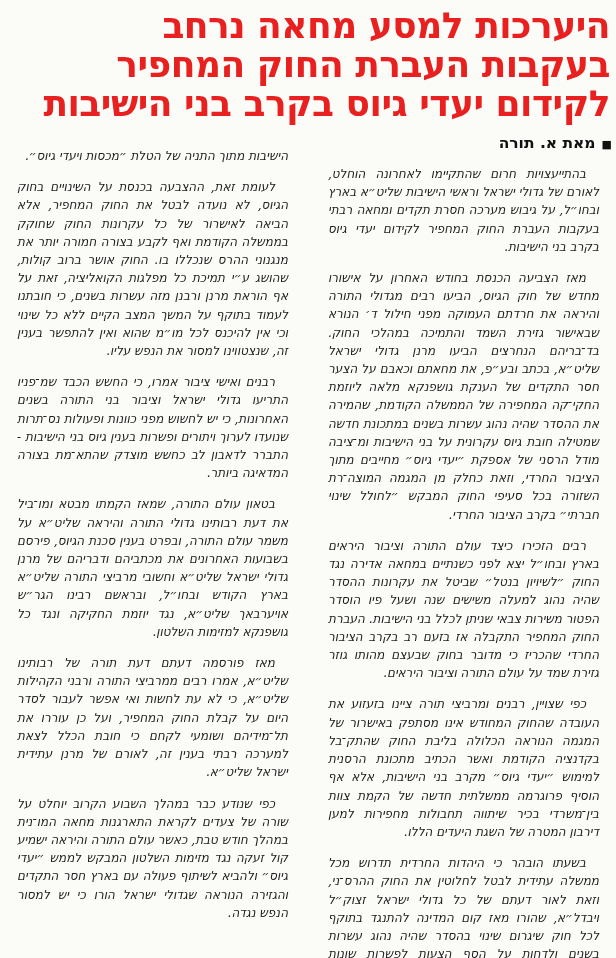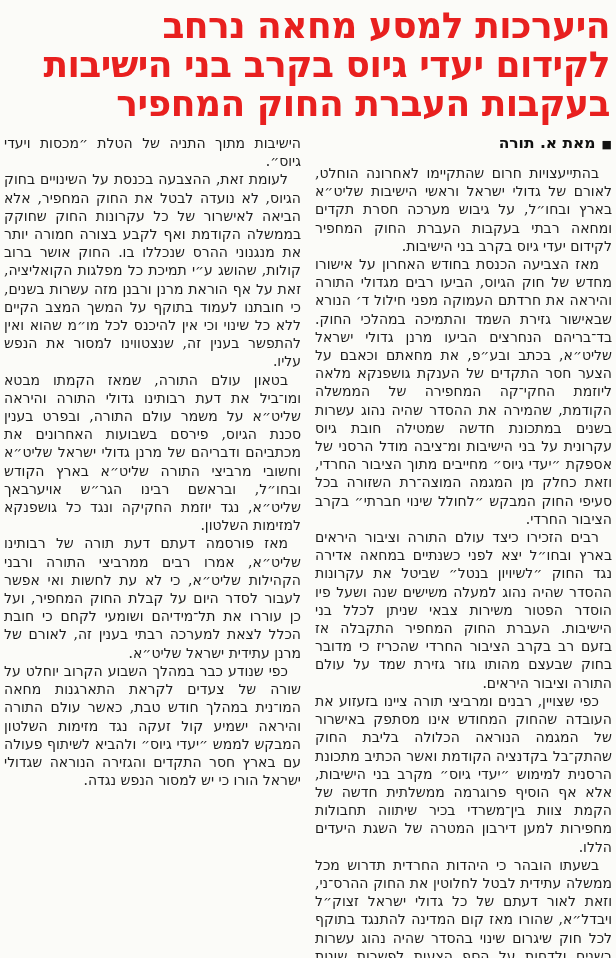--- a/index.html
+++ b/index.html
@@ -50,37 +50,38 @@
     display: flex;
     align-items: center;
     gap: 6px;
   }
   .byline .sq {
     font-size: 11px;
     line-height: 1;
     transform: translateY(1px);
   }
   .para {
-    margin: 0;
-    font-size: 14px;
+    margin: 13px;
+    font-size: 12px;
     line-height: 18.2px;
     text-align: justify;
     text-justify: inter-word;
+    font-style: italic;
   }
   .para.indent { text-indent: 13px; }
 </style>
 </head>
 <body>
 
 <div class="page">
 
   <header class="headline">
     <div class="headline-line">היערכות למסע מחאה נרחב</div>
+    <div class="headline-line">בעקבות העברת החוק המחפיר</div>
     <div class="headline-line">לקידום יעדי גיוס בקרב בני הישיבות</div>
-    <div class="headline-line">בעקבות העברת החוק המחפיר</div>
   </header>
 
   <div class="columns">
 
     <div class="col col-right">
       <div class="byline">
         <span class="sq">■</span>
         <span>מאת א. תורה</span>
       </div>
       <div>
@@ -89,20 +90,21 @@
           <p class="para indent">רבים הזכירו כיצד עולם התורה וציבור היראים בארץ ובחו״ל יצא לפני כשנתיים במחאה אדירה נגד החוק ״לשיויון בנטל״ שביטל את עקרונות ההסדר שהיה נהוג למעלה משישים שנה ושעל פיו הוסדר הפטור משירות צבאי שניתן לכלל בני הישיבות. העברת החוק המחפיר התקבלה אז בזעם רב בקרב הציבור החרדי שהכריז כי מדובר בחוק שבעצם מהותו גוזר גזירת שמד על עולם התורה וציבור היראים.</p>
           <p class="para indent">כפי שצויין, רבנים ומרביצי תורה ציינו בזעזוע את העובדה שהחוק המחודש אינו מסתפק באישרור של המגמה הנוראה הכלולה בליבת החוק שהתק־בל בקדנציה הקודמת ואשר הכתיב מתכונת הרסנית למימוש ״יעדי גיוס״ מקרב בני הישיבות, אלא אף הוסיף פרוגרמה ממשלתית חדשה של הקמת צוות בין־משרדי בכיר שיתווה תחבולות מחפירות למען דירבון המטרה של השגת היעדים הללו.</p>
           <p class="para indent">בשעתו הובהר כי היהדות החרדית תדרוש מכל ממשלה עתידית לבטל לחלוטין את החוק ההרס־ני, וזאת לאור דעתם של כל גדולי ישראל זצוק״ל ויבדל״א, שהורו מאז קום המדינה להתנגד בתוקף לכל חוק שיגרום שינוי בהסדר שהיה נהוג עשרות בשנים ולדחות על הסף הצעות לפשרות שונות ומ־שונות בדמות פטור מוגבל שיכלול רק את מרבית בני</p>
         </div>
     </div>
 
     <div class="col col-left">
       <div>
           <p class="para">הישיבות מתוך התניה של הטלת ״מכסות ויעדי גיוס״.</p>
           <p class="para indent">לעומת זאת, ההצבעה בכנסת על השינויים בחוק הגיוס, לא נועדה לבטל את החוק המחפיר, אלא הביאה לאישרור של כל עקרונות החוק שחוקק בממשלה הקודמת ואף לקבע בצורה חמורה יותר את מנגנוני ההרס שנכללו בו. החוק אושר ברוב קולות, שהושג ע״י תמיכת כל מפלגות הקואליציה, זאת על אף הוראת מרנן ורבנן מזה עשרות בשנים, כי חובתנו לעמוד בתוקף על המשך המצב הקיים ללא כל שינוי וכי אין להיכנס לכל מו״מ שהוא ואין להתפשר בענין זה, שנצטווינו למסור את הנפש עליו.</p>
+          <p class="para indent">רבנים ואישי ציבור אמרו, כי החשש הכבד שמ־פניו התריעו גדולי ישראל וציבור בני התורה בשנים האחרונות, כי יש לחשוש מפני כוונות ופעולות נס־תרות שנועדו לערוך ויתורים ופשרות בענין גיוס בני הישיבות - התברר לדאבון לב כחשש מוצדק שהתא־מת בצורה המדאיגה ביותר.</p>
           <p class="para indent">בטאון עולם התורה, שמאז הקמתו מבטא ומו־ביל את דעת רבותינו גדולי התורה והיראה שליט״א על משמר עולם התורה, ובפרט בענין סכנת הגיוס, פירסם בשבועות האחרונים את מכתביהם ודבריהם של מרנן גדולי ישראל שליט״א וחשובי מרביצי התורה שליט״א בארץ הקודש ובחו״ל, ובראשם רבינו הגר״ש אויערבאך שליט״א, נגד יוזמת החקיקה ונגד כל גושפנקא למזימות השלטון.</p>
           <p class="para indent">מאז פורסמה דעתם דעת תורה של רבותינו שליט״א, אמרו רבים ממרביצי התורה ורבני הקהילות שליט״א, כי לא עת לחשות ואי אפשר לעבור לסדר היום על קבלת החוק המחפיר, ועל כן עוררו את תל־מידיהם ושומעי לקחם כי חובת הכלל לצאת למערכה רבתי בענין זה, לאורם של מרנן עתידית ישראל שליט״א.</p>
           <p class="para indent">כפי שנודע כבר במהלך השבוע הקרוב יוחלט על שורה של צעדים לקראת התארגנות מחאה המו־נית במהלך חודש טבת, כאשר עולם התורה והיראה ישמיע קול זעקה נגד מזימות השלטון המבקש לממש ״יעדי גיוס״ ולהביא לשיתוף פעולה עם בארץ חסר התקדים והגזירה הנוראה שגדולי ישראל הורו כי יש למסור הנפש נגדה.</p>
         </div>
     </div>
 
   </div>
 
 </div>
 

